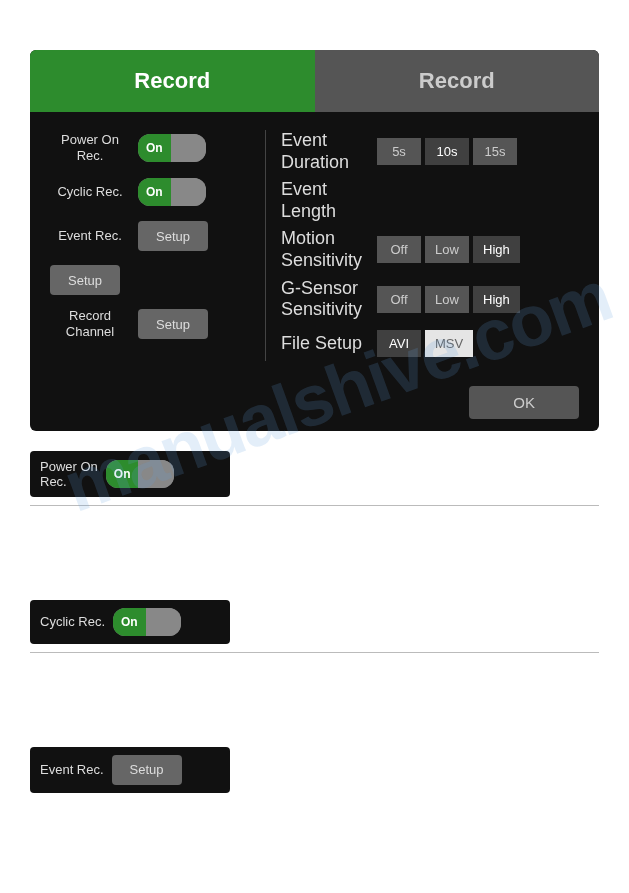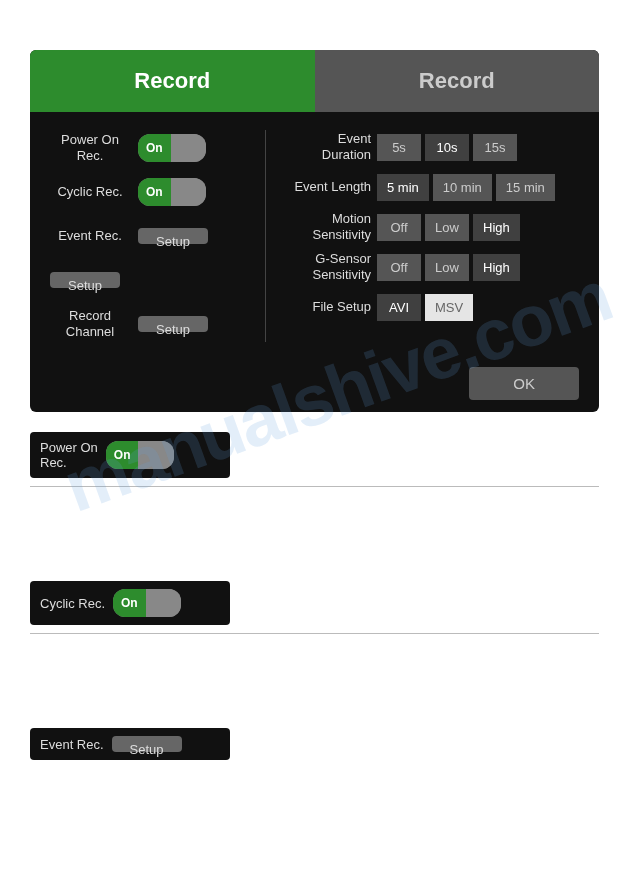--- a/index.html
+++ b/index.html
@@ -114,21 +114,21 @@
 
     
     .setup-btn {
       background: #666;
       color: #ddd;
       border: none;
       border-radius: 4px;
       padding: 6px 18px;
       font-size: 13px;
       cursor: pointer;
-      height: 16px;
+      height: 30px;
     }
 
     
     .col-divider {
       width: 1px;
       background: #444;
       margin: 0 5px;
     }
 
     
@@ -141,22 +141,22 @@
 
     .right-row {
       display: flex;
       align-items: center;
       gap: 6px;
       min-height: 34px;
     }
 
     .right-label {
       color: #ddd;
-      font-size: 13px;
-      text-align: right;
+      font-size: 18px;
+      text-align: left;
       width: 90px;
       line-height: 1.2;
     }
 
     .btn-group {
       display: flex;
       gap: 4px;
     }
 
     .opt-btn {
@@ -286,25 +286,20 @@
         <span class="right-label">Event<br>Duration</span>
         <div class="btn-group">
           <button class="opt-btn">5s</button>
           <button class="opt-btn active">10s</button>
           <button class="opt-btn">15s</button>
         </div>
       </div>
 
       <div class="right-row">
         <span class="right-label">Event Length</span>
-        <div class="btn-group">
-          <button class="opt-btn active">5 min</button>
-          <button class="opt-btn">10 min</button>
-          <button class="opt-btn">15 min</button>
-        </div>
       </div>
 
       <div class="right-row">
         <span class="right-label">Motion<br>Sensitivity</span>
         <div class="btn-group">
           <button class="opt-btn">Off</button>
           <button class="opt-btn">Low</button>
           <button class="opt-btn active">High</button>
         </div>
       </div>

